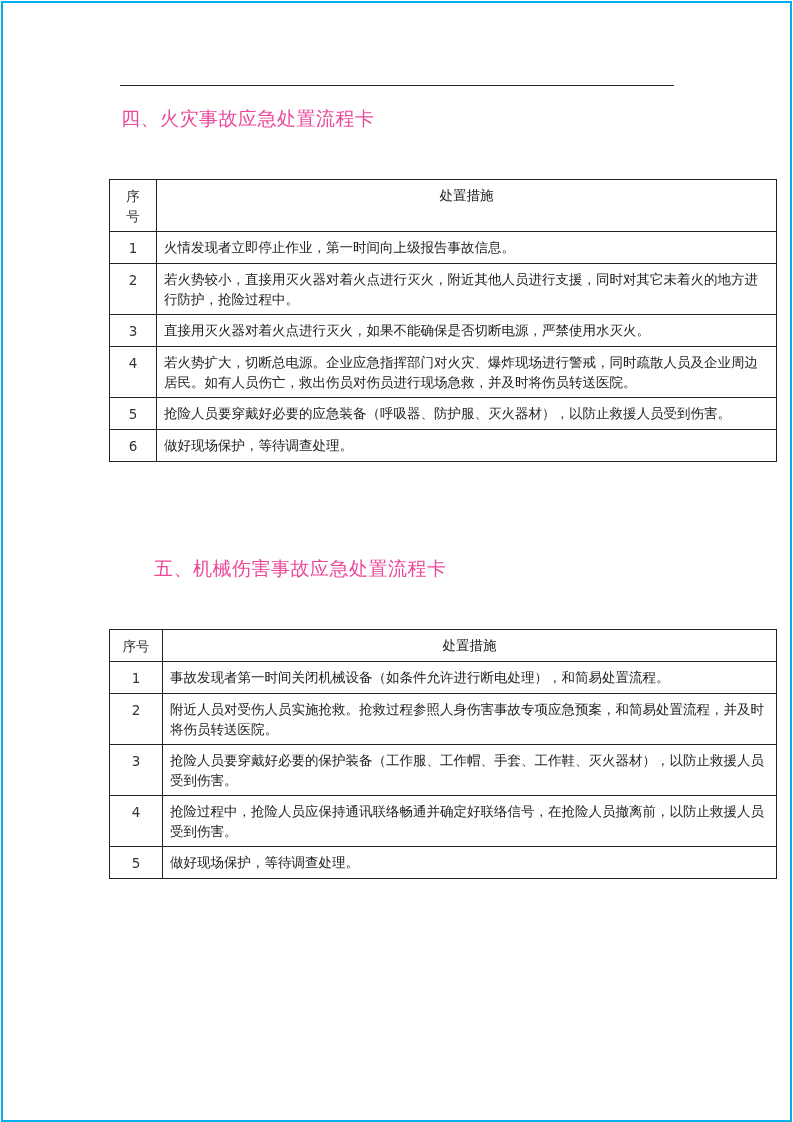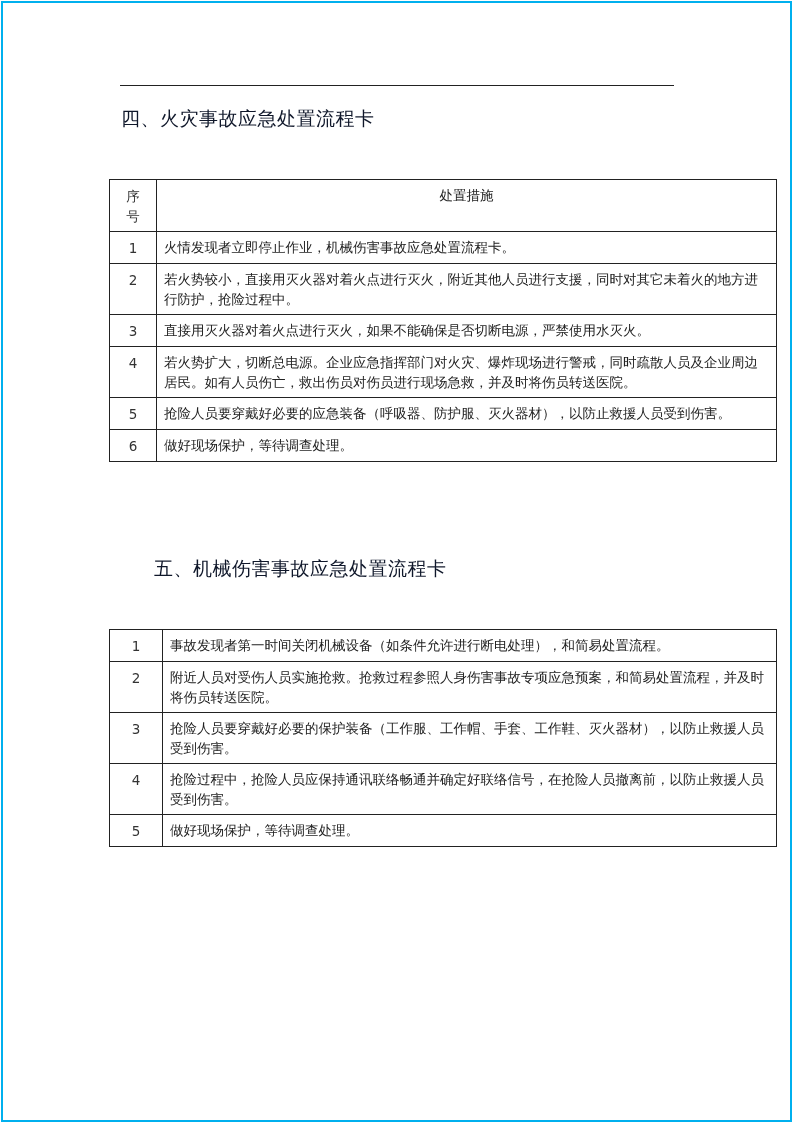--- a/index.html
+++ b/index.html
@@ -12,21 +12,21 @@
     .frame {
       position: absolute; left: 1px; top: 1px; width: 787px; height: 1117px;
       border: 2px solid #00b0ee; box-sizing: content-box;
     }
     .hrule {
       position: absolute; left: 120px; top: 85px; width: 554px; height: 0;
       border-top: 1px solid #222;
     }
     .section-title {
       position: absolute; left: 121px;
-      font-size: 19px; color: #0f172a; letter-spacing: 0.5px;
+      font-size: 19px; color: #ec4899; letter-spacing: 0.5px;
       font-family: Liberation Mono, monospace;
       text-align: center;
     }
     table.proc {
       position: absolute; left: 109px; width: 668px;
       border-collapse: collapse; font-size: 13.5px; color: #222;
       font-family: "DejaVu Sans", "Liberation Sans", sans-serif;
     }
     table.proc td, table.proc th {
       border: 1px solid #222; vertical-align: top; font-weight: normal;
@@ -51,21 +51,21 @@
   <tbody>
       <tr>
     <th class="num" style="height:40px;">
       <span>序</span><br>
       <span>号</span>
     </th>
     <th class="hdr">处置措施</th>
   </tr>
   <tr>
     <td class="num">1</td>
-    <td>火情发现者立即停止作业，机械伤害事故应急处置流程卡。</td>
+    <td>火情发现者立即停止作业，第一时间向上级报告事故信息。</td>
   </tr>
   <tr>
     <td class="num">2</td>
     <td>若火势较小，直接用灭火器对着火点进行灭火，附近其他人员进行支援，同时对其它未着火的地方进行防护，抢险过程中。</td>
   </tr>
   <tr>
     <td class="num">3</td>
     <td>直接用灭火器对着火点进行灭火，如果不能确保是否切断电源，严禁使用水灭火。</td>
   </tr>
   <tr>
@@ -80,20 +80,24 @@
     <td class="num">6</td>
     <td>做好现场保护，等待调查处理。</td>
   </tr>
 </tbody>
   </table>
 
 <div class="section-title" style="top:556px;margin-left:33px;">五、机械伤害事故应急处置流程卡</div>
 
 <table class="proc" id="t2">
   <tbody>
+      <tr>
+    <th class="num">序号</th>
+    <th class="hdr">处置措施</th>
+  </tr>
   <tr>
     <td class="num">1</td>
     <td>事故发现者第一时间关闭机械设备（如条件允许进行断电处理），和简易处置流程。</td>
   </tr>
   <tr>
     <td class="num">2</td>
     <td>附近人员对受伤人员实施抢救。抢救过程参照人身伤害事故专项应急预案，和简易处置流程，并及时将伤员转送医院。</td>
   </tr>
   <tr>
     <td class="num">3</td>

